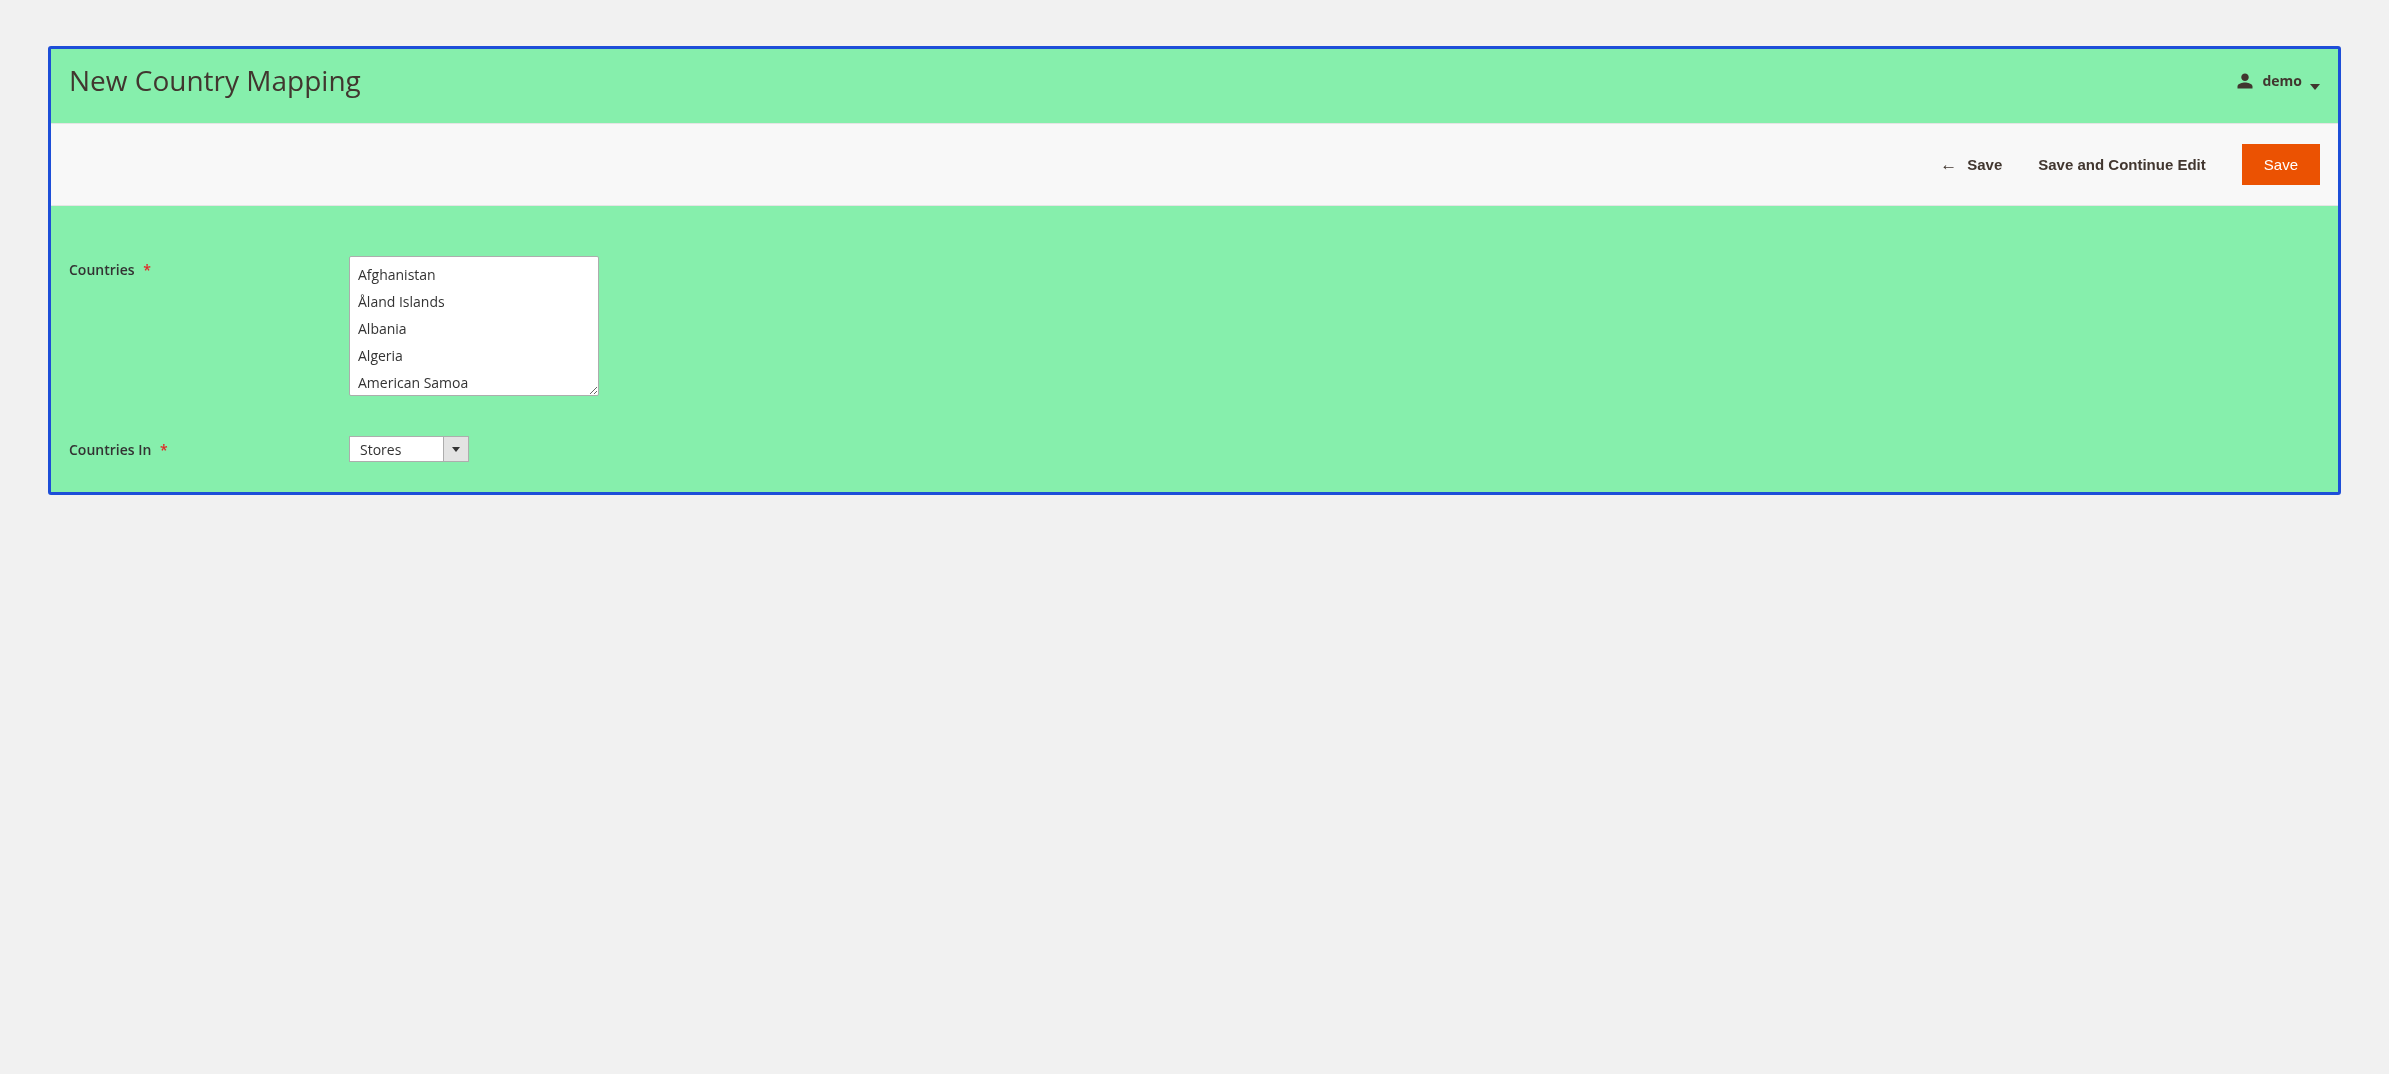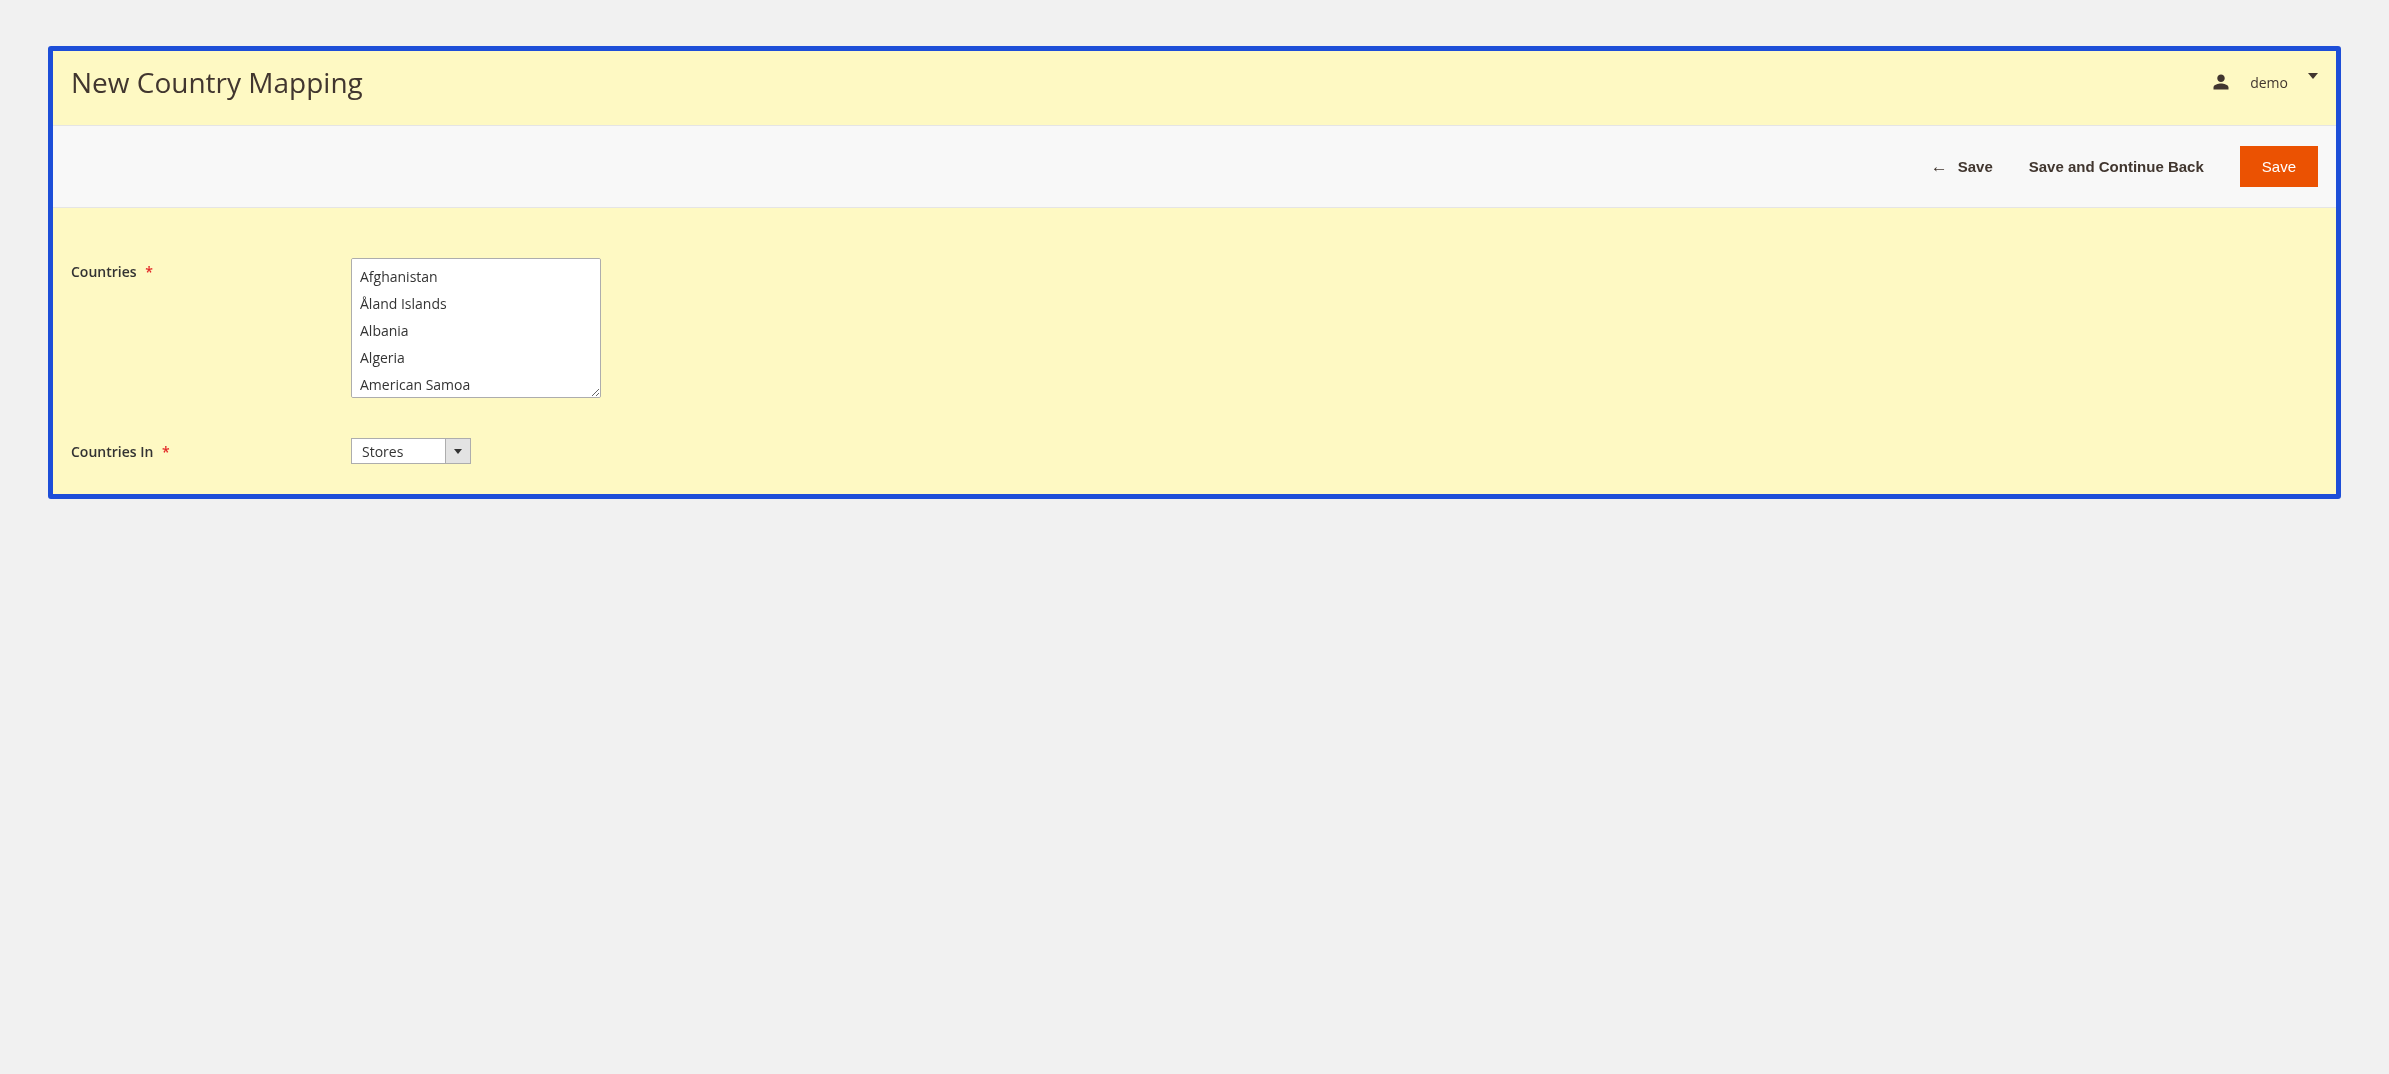--- a/index.html
+++ b/index.html
@@ -3,44 +3,45 @@
 <meta charset="utf-8">
 <style>
   * { box-sizing: border-box; margin: 0; padding: 0; }
   body {
     font-family: 'Open Sans', 'Helvetica Neue', Helvetica, Arial, sans-serif;
     background: #f1f1f1;
     padding: 46px 48px;
     color: #333;
   }
   .panel {
-    background: #fef9c3;
-    border: 5px solid #1d4ed8;
+    background: #86efac;
+    border: 3px solid #1d4ed8;
     border-radius: 3px;
     overflow: hidden;
   }
   
   .header-row {
     display: flex;
     align-items: center;
     justify-content: space-between;
     padding: 12px 18px 24px 18px;
   }
   .page-title {
     font-size: 28px;
     font-weight: 400;
     color: #41362f;
   }
   .user-menu {
     display: flex;
-    align-items: flex-start;
-    gap: 20px;
+    align-items: flex-end;
+    gap: 8px;
     cursor: pointer;
     color: #41362f;
     font-size: 14px;
+    font-weight: bold;
   }
   .user-icon svg { width: 18px; height: 18px; fill: #41362f; display:block;}
   .caret-down {
     width: 0; height: 0;
     border-left: 5px solid transparent;
     border-right: 5px solid transparent;
     border-top: 6px solid #41362f;
   }
   
   .action-bar {
@@ -167,21 +168,21 @@
       <span class="caret-down"></span>
     </div>
   </div>
 
   <div class="action-bar">
     <button class="action-link">
       <span class="arrow-left">←</span>
       <span>Save</span>
     </button>
     <button class="action-link">
-      <span>Save and Continue Back</span>
+      <span>Save and Continue Edit</span>
     </button>
     <button class="btn-primary">
       <span>Save</span>
     </button>
   </div>
 
   <div class="form-area">
 
     <div class="form-row">
       <div class="form-label-col">

